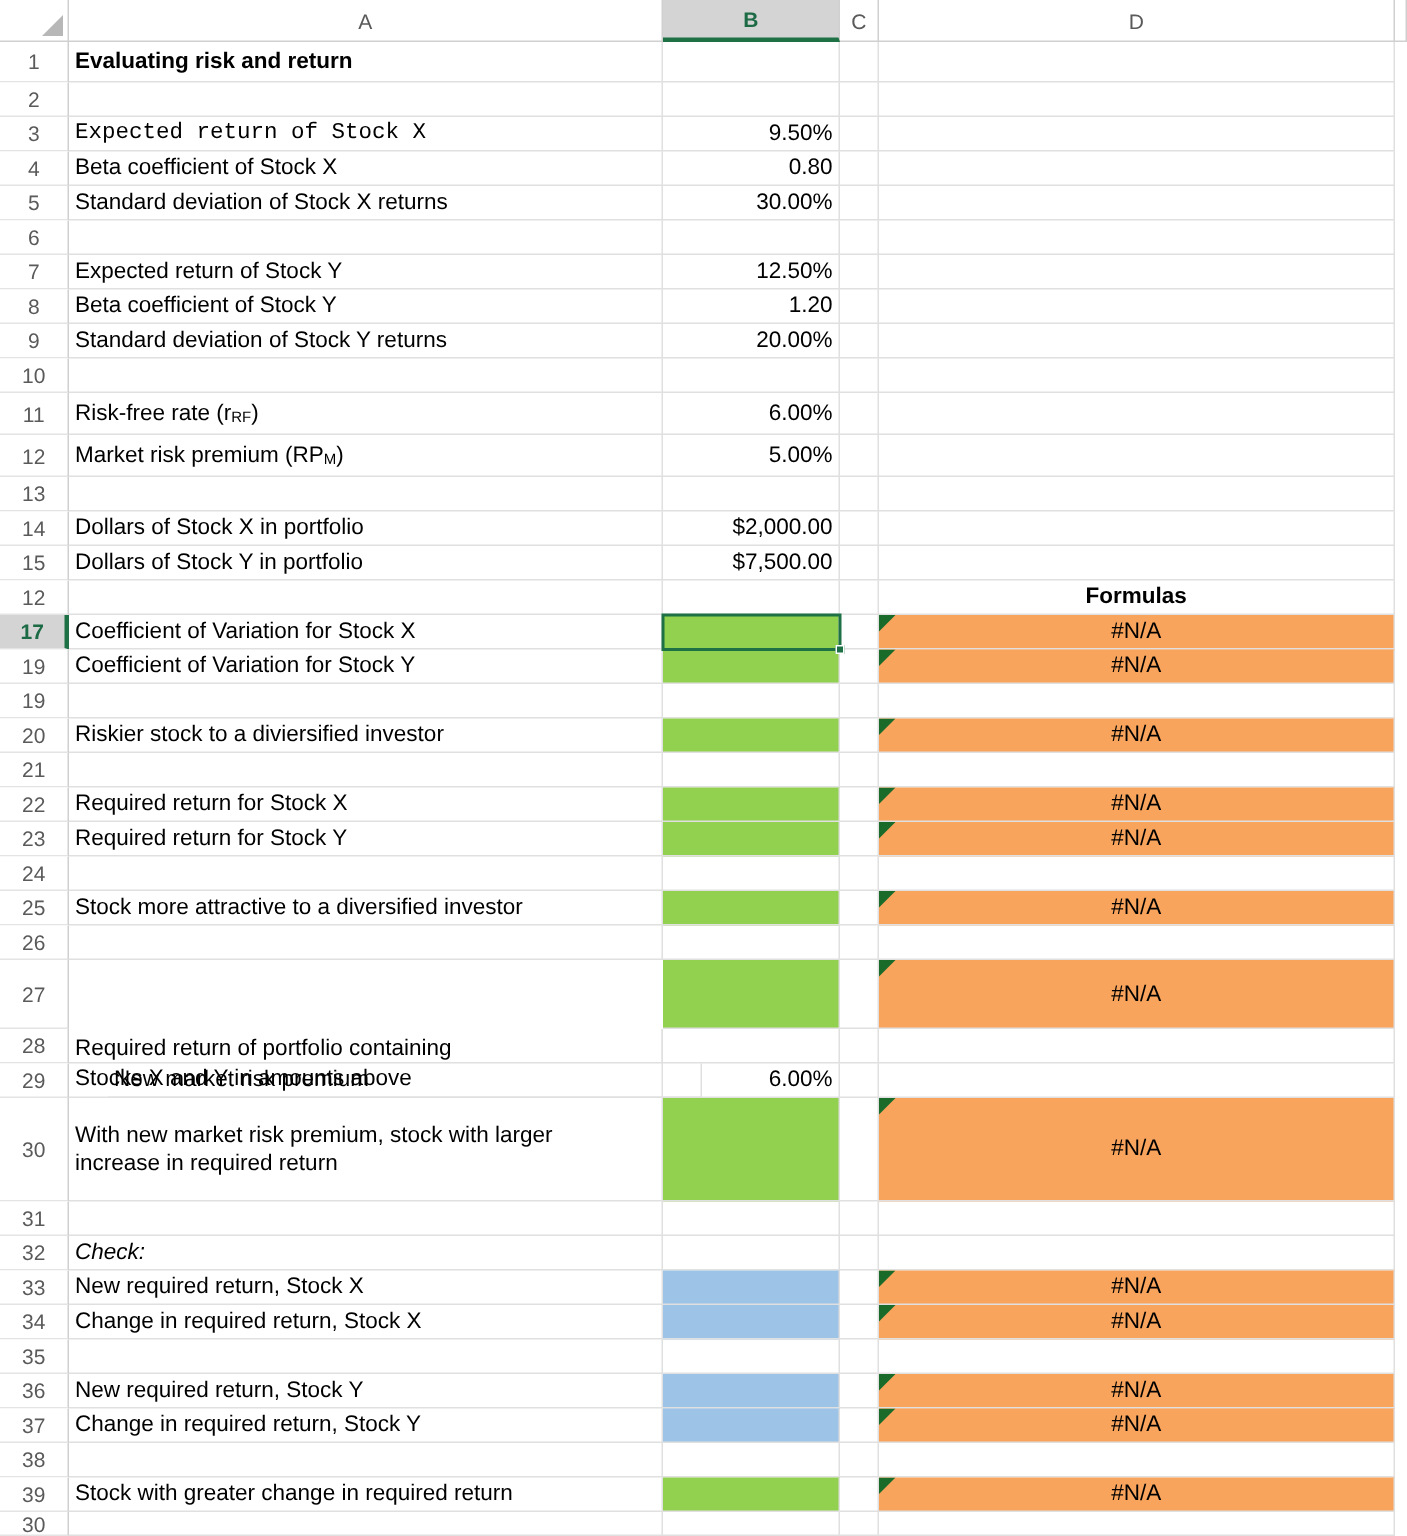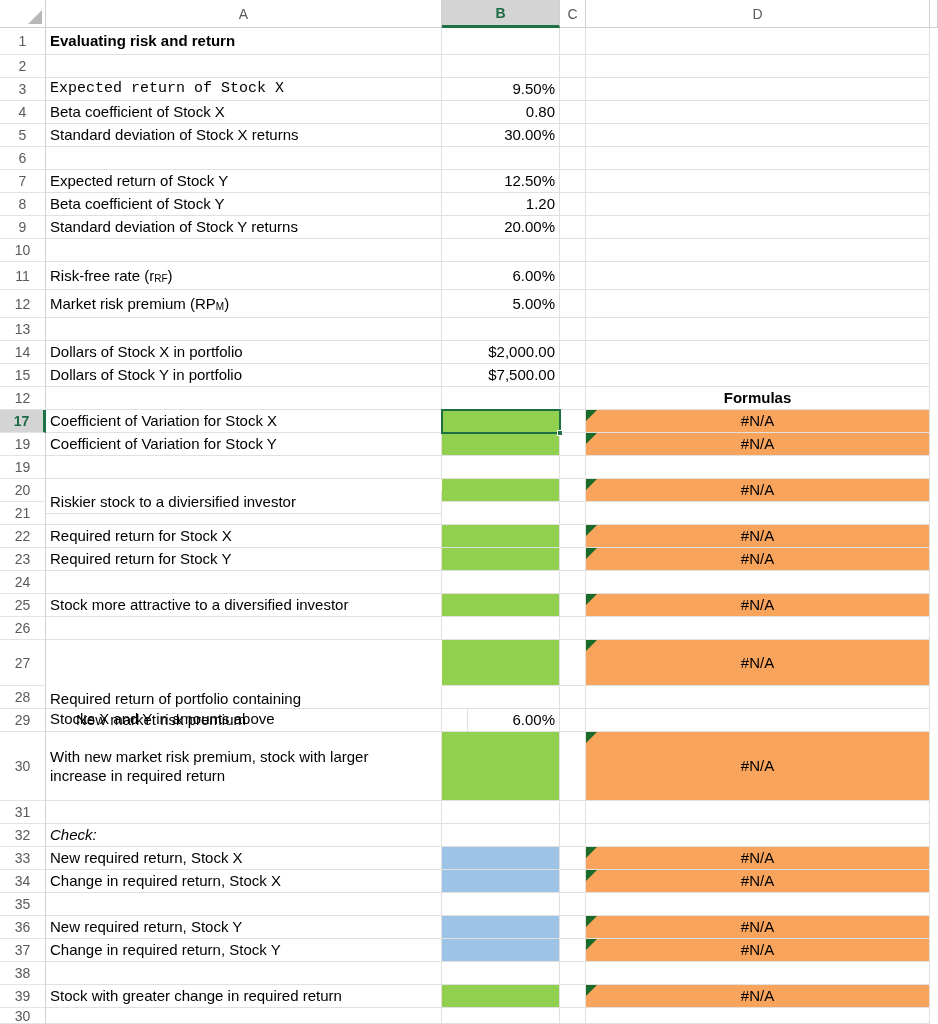--- a/index.html
+++ b/index.html
@@ -248,21 +248,21 @@
       <div class="cell a" style="left: 560px; top: 410px; width: 26px; height: 23px;"></div>
       <div class="cell ctr fill-orange" style="left: 586px; top: 410px; width: 344px; height: 23px;">#N/A<div class="cmt"></div></div>
       <div class="cell a" style="left: 46px; top: 433px; width: 396px; height: 23px;">Coefficient of Variation for Stock Y</div>
       <div class="cell num fill-green" style="left: 442px; top: 433px; width: 118px; height: 23px;"></div>
       <div class="cell a" style="left: 560px; top: 433px; width: 26px; height: 23px;"></div>
       <div class="cell ctr fill-orange" style="left: 586px; top: 433px; width: 344px; height: 23px;">#N/A<div class="cmt"></div></div>
       <div class="cell a" style="left: 46px; top: 456px; width: 396px; height: 23px;"></div>
       <div class="cell num" style="left: 442px; top: 456px; width: 118px; height: 23px;"></div>
       <div class="cell a" style="left: 560px; top: 456px; width: 26px; height: 23px;"></div>
       <div class="cell a" style="left: 586px; top: 456px; width: 344px; height: 23px;"></div>
-      <div class="cell a" style="left: 46px; top: 491px; width: 396px; height: 23px;">Riskier stock to a diviersified investor</div>
+      <div class="cell a" style="left: 46px; top: 479px; width: 396px; height: 23px;">Riskier stock to a diviersified investor</div>
       <div class="cell num fill-green" style="left: 442px; top: 479px; width: 118px; height: 23px;"></div>
       <div class="cell a" style="left: 560px; top: 479px; width: 26px; height: 23px;"></div>
       <div class="cell ctr fill-orange" style="left: 586px; top: 479px; width: 344px; height: 23px;">#N/A<div class="cmt"></div></div>
       <div class="cell a" style="left: 46px; top: 502px; width: 396px; height: 23px;"></div>
       <div class="cell num" style="left: 442px; top: 502px; width: 118px; height: 23px;"></div>
       <div class="cell a" style="left: 560px; top: 502px; width: 26px; height: 23px;"></div>
       <div class="cell a" style="left: 586px; top: 502px; width: 344px; height: 23px;"></div>
       <div class="cell a" style="left: 46px; top: 525px; width: 396px; height: 23px;">Required return for Stock X</div>
       <div class="cell num fill-green" style="left: 442px; top: 525px; width: 118px; height: 23px;"></div>
       <div class="cell a" style="left: 560px; top: 525px; width: 26px; height: 23px;"></div>

